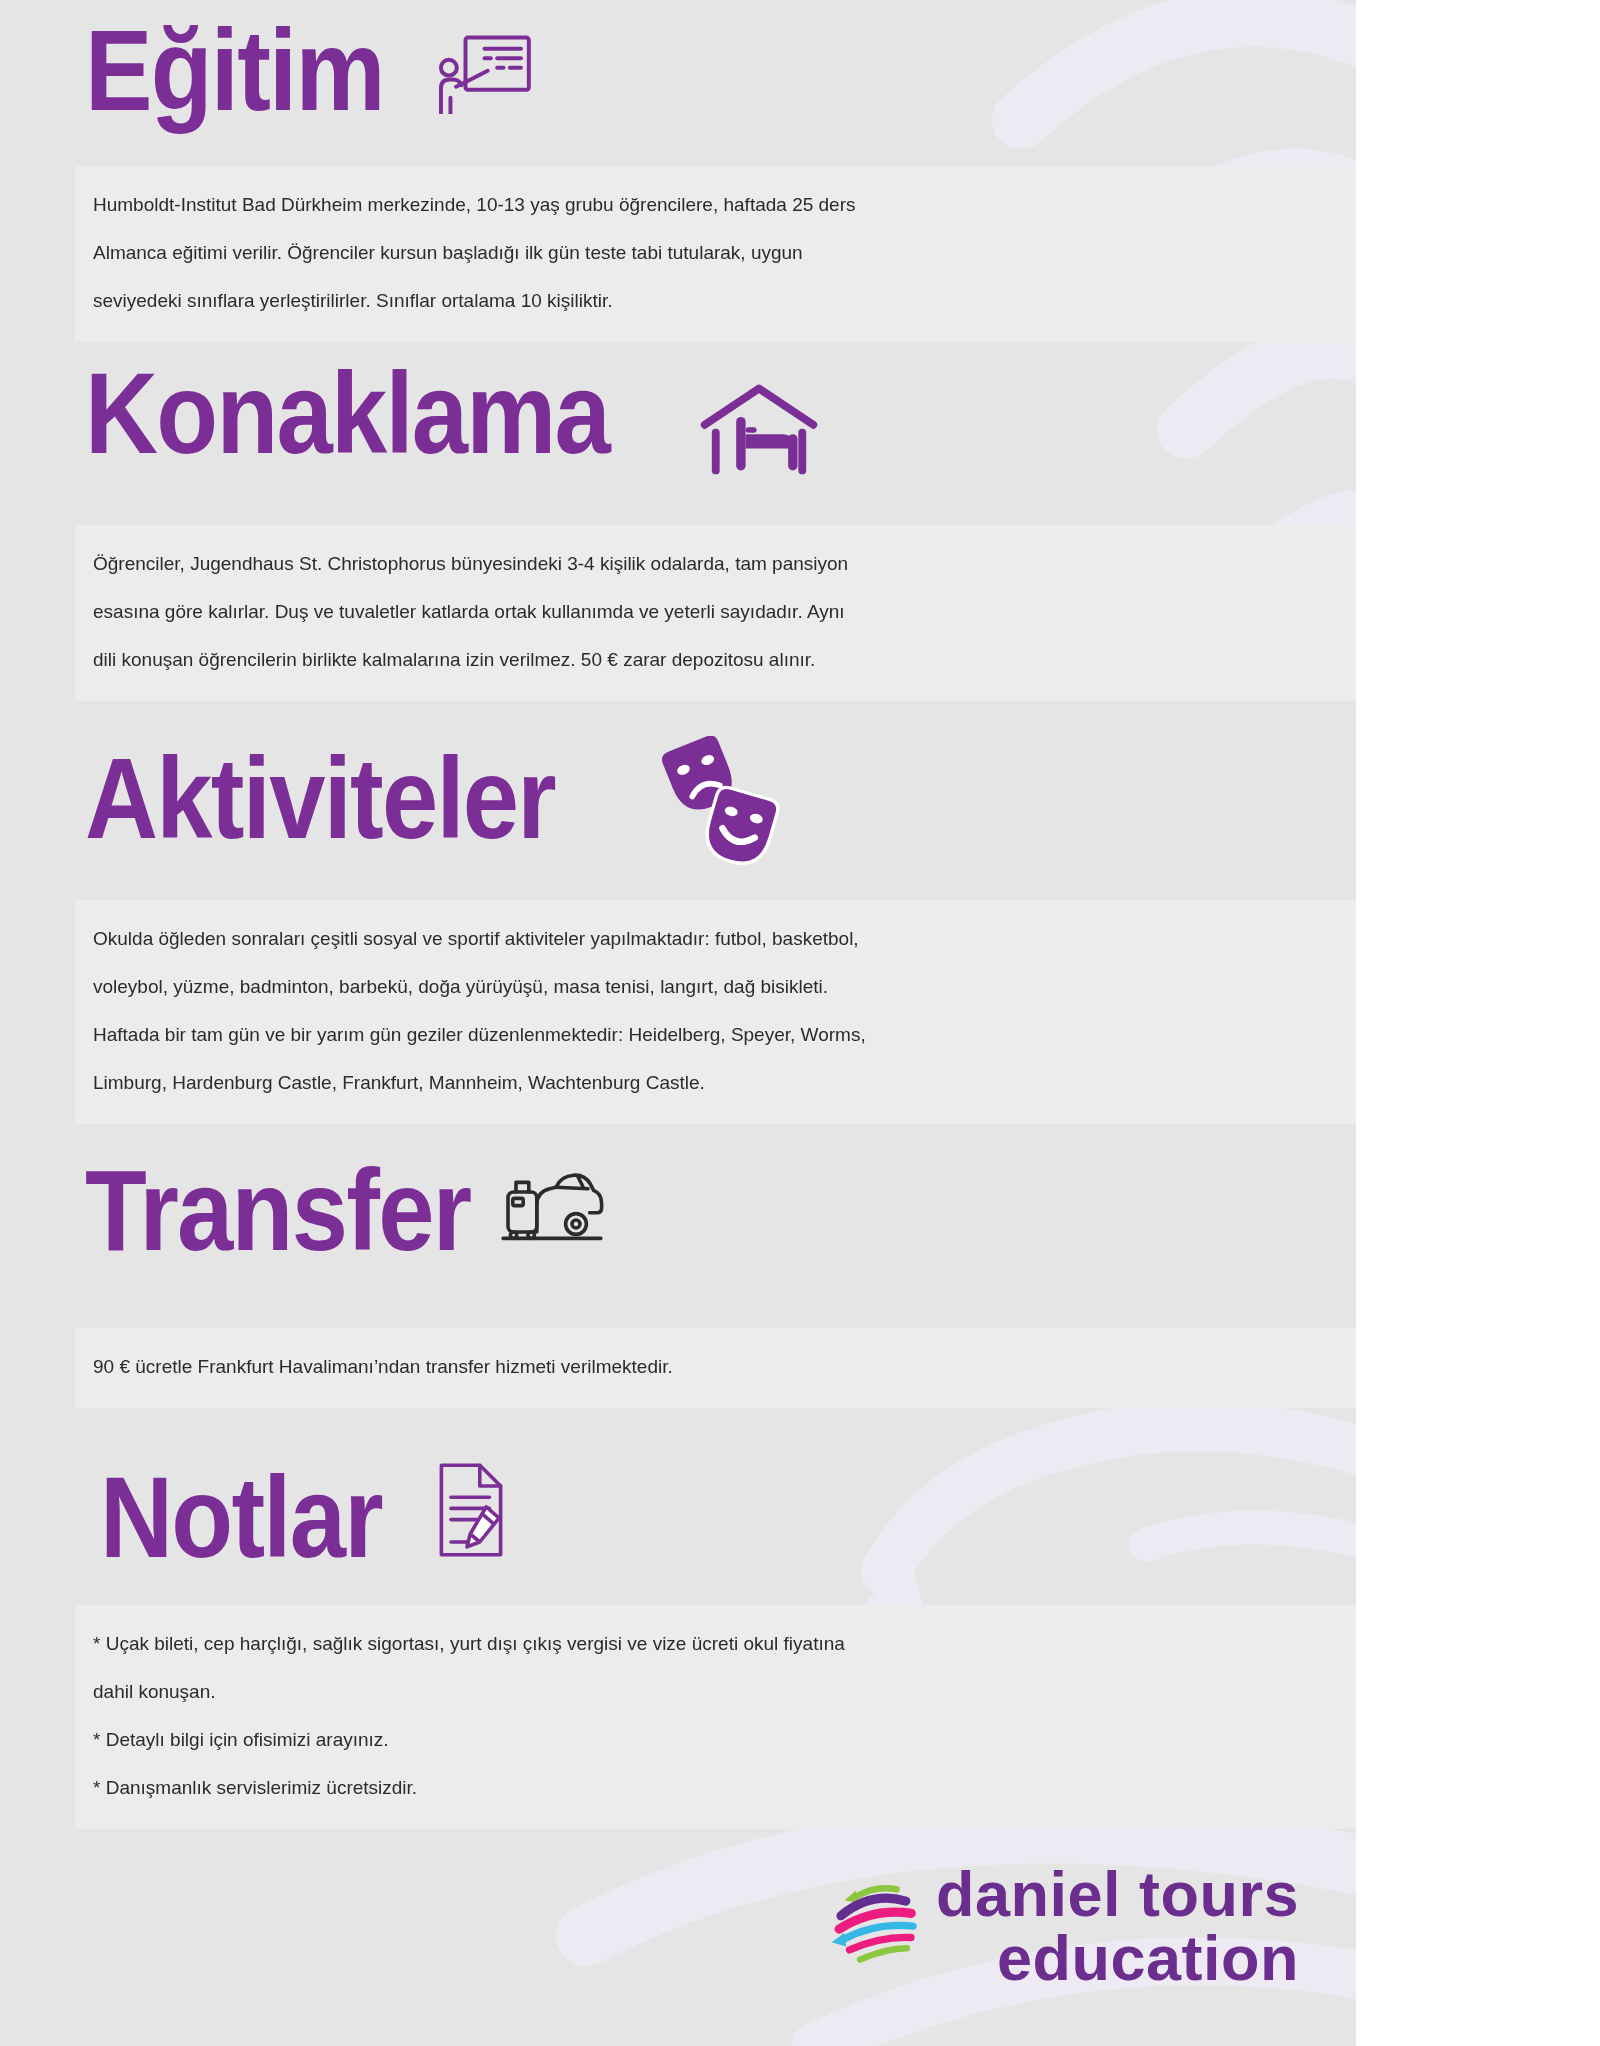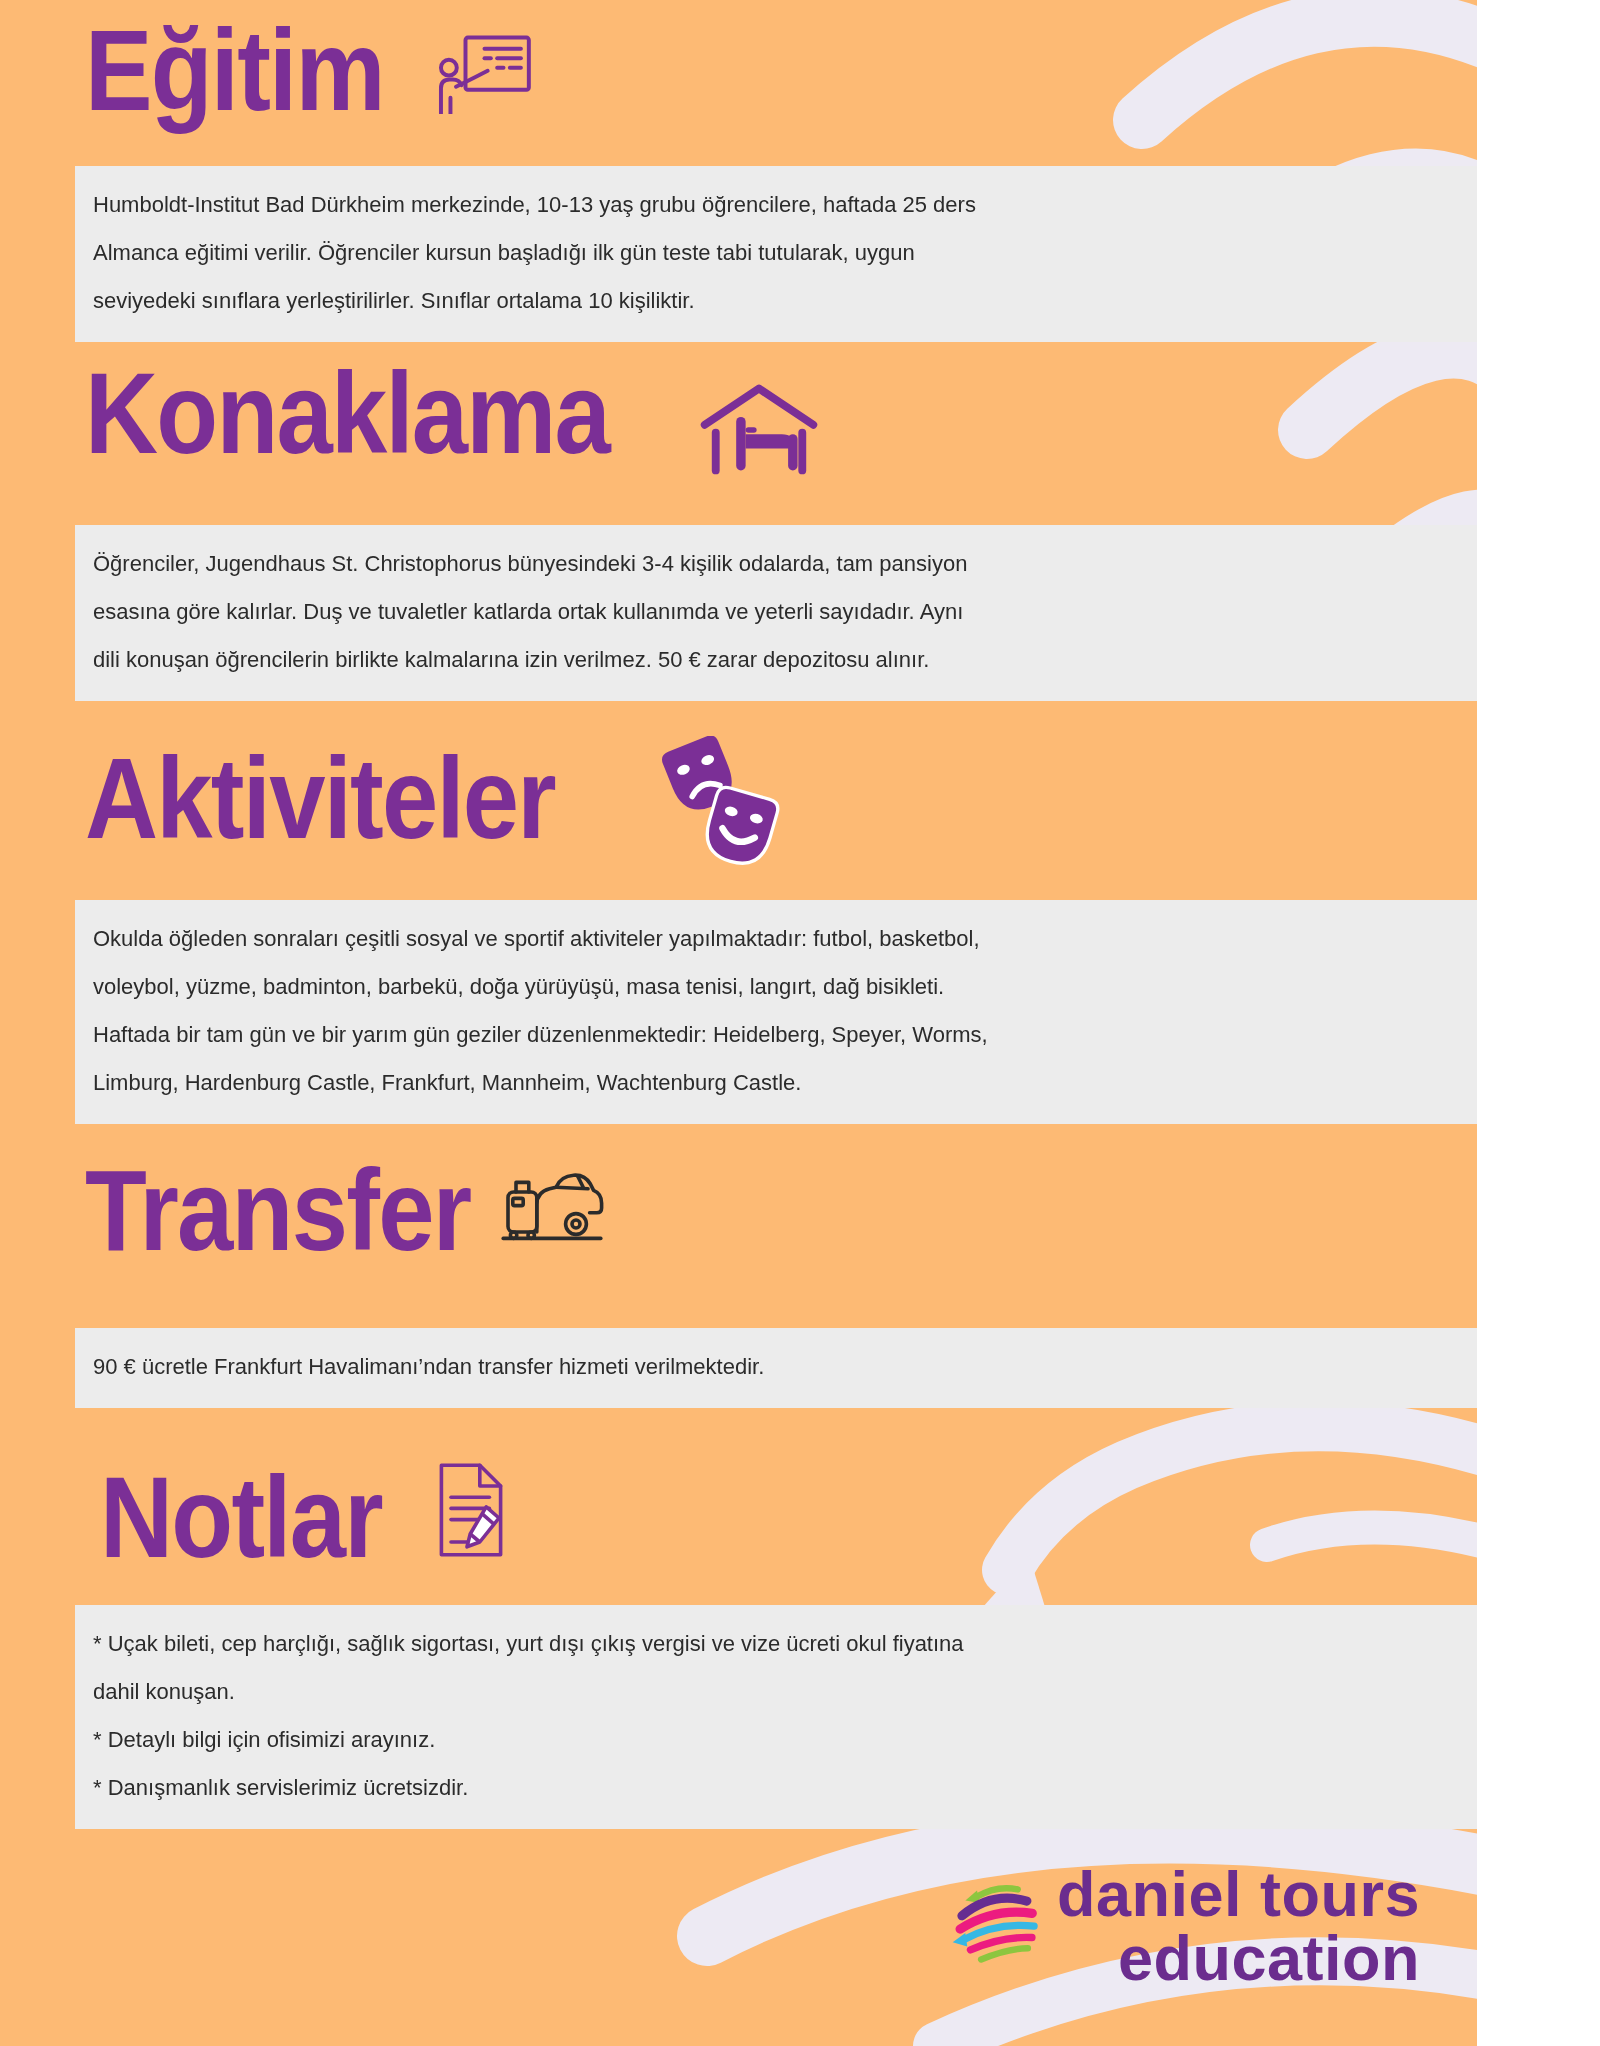--- a/index.html
+++ b/index.html
@@ -1,19 +1,19 @@
 <!DOCTYPE html>
 <html lang="tr"><head>
 <meta charset="utf-8">
 <style>
   html,body{margin:0;padding:0;background:#fff;}
   .page{
     position:relative;
-    width:1477px;height:2046px;
-    background:#fdba74;
+    width:1356px;height:2046px;
+    background:#e5e5e5;
     overflow:hidden;
     font-family:"Liberation Sans","DejaVu Sans",sans-serif;
   }
   
   .decor{position:absolute;z-index:0;pointer-events:none;}
   .decor-top{top:0;right:0;}
   .decor-mid{top:1385px;right:0;}
   .decor-bottom{bottom:0;right:0;}
   
   .heading{
@@ -33,21 +33,21 @@
   .i-egitim{left:437px;top:34px;}
   .i-konaklama{left:700px;top:382px;}
   .i-aktiviteler{left:655px;top:736px;}
   .i-transfer{left:500px;top:1160px;}
   .i-notlar{left:435px;top:1462px;}
   
   .block{
     position:absolute;left:75px;width:1462px;z-index:1;
     background:#ECECEC;color:#2B2B2B;
     padding:15px 18px 17px 18px;box-sizing:border-box;
-    font-size:22px;
+    font-size:19px;
   }
   .block .line{line-height:48px;white-space:nowrap;}
   .b1{top:166px;}
   .b2{top:525px;}
   .b3{top:900px;}
   .b4{top:1328px;}
   .b5{top:1605px;}
   
   .logo{
     position:absolute;right:57px;bottom:56px;z-index:2;

